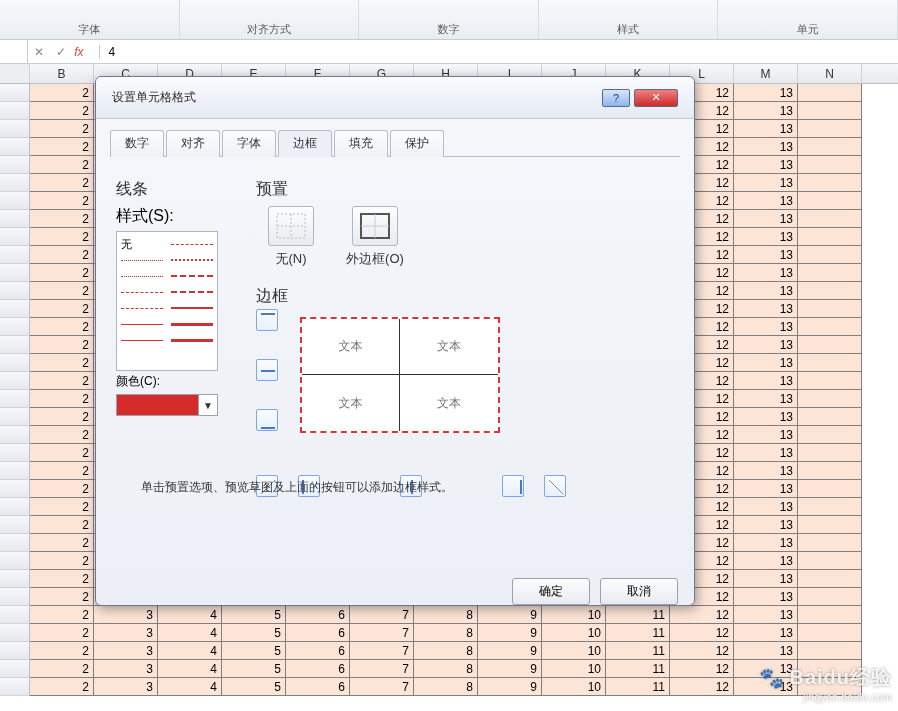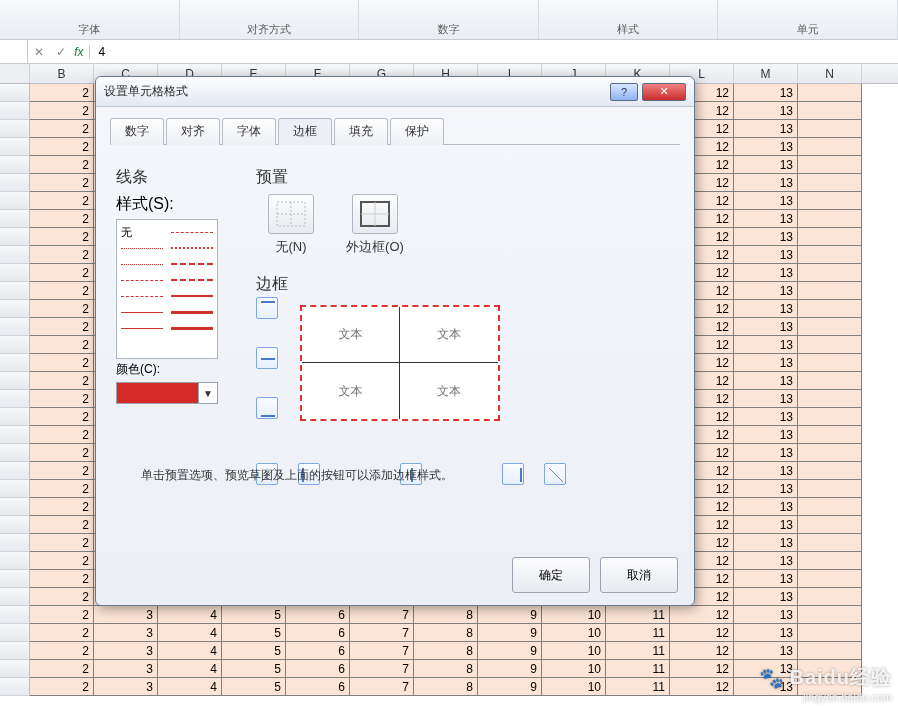--- a/index.html
+++ b/index.html
@@ -7,36 +7,36 @@
 
 
 .ribbon { height: 40px; background: linear-gradient(#f8f9fb,#e9edf3); border-bottom: 1px solid #c6cbd4; display: flex; font-size: 11px; }
 .ribbon-group { flex: 1; border-right: 1px solid #d7dbe2; text-align: center; padding-top: 22px; color: #5a5a5a; }
 .ribbon-label { font-size: 11px; }
 
 
 .formula-bar { height: 24px; background: #fff; border-bottom: 1px solid #c6cbd4; display: flex; align-items: center; font-size: 12px; }
 .formula-bar .namebox { width: 28px; border-right: 1px solid #c6cbd4; height: 100%; }
 .formula-bar .btns { padding: 0 6px; color: #888; }
-.formula-bar .fx { font-style: italic; color: #15803d; padding: 0 6px 0 2px; border-right: 1px solid #c6cbd4; }
+.formula-bar .fx { font-style: italic; color: #ef4444; padding: 0 16px 0 2px; border-right: 1px solid #c6cbd4; }
 .formula-bar .val { padding-left: 8px; }
 
 
 .sheet { position: relative; }
 .colhdr { display: flex; height: 20px; background: linear-gradient(#f6f7f9,#e7e9ee); border-bottom: 1px solid #b9bec7; }
 .colhdr .ch { width: 64px; border-right: 1px solid #cfd3da; text-align: center; font-size: 12px; color: #333; line-height: 20px; }
 .colhdr .ch:first-child { width: 30px; background: #eceef2; }
 .rows { }
 .row { display: flex; height: 18px; }
 .row .rh { width: 30px; background: linear-gradient(#f6f7f9,#e7e9ee); border-right: 1px solid #b9bec7; border-bottom: 1px solid #cfd3da; }
 .row .cell { width: 64px; border-right: 1px solid #7f7f7f; border-bottom: 1px solid #7f7f7f; background: #fce4d6; text-align: right; padding-right: 4px; font-size: 12px; line-height: 18px; color: #000; }
 
 
 .dialog { position: absolute; left: 95px; top: 76px; width: 600px; height: 530px; background: linear-gradient(#f5f7fb,#eceff5); border: 1px solid #6a7a95; border-radius: 6px; box-shadow: 2px 3px 12px rgba(0,0,0,.35); }
-.titlebar { height: 30px; background: linear-gradient(#fbfcfe,#e4e9f2); border-bottom: 1px solid #c0c7d5; border-radius: 6px 6px 0 0; display: flex; align-items: center; padding: 0 8px; font-size: 12px; color: #2a2a2a; }
+.titlebar { height: 42px; background: linear-gradient(#fbfcfe,#e4e9f2); border-bottom: 1px solid #c0c7d5; border-radius: 6px 6px 0 0; display: flex; align-items: center; padding: 0 16px; font-size: 12px; color: #2a2a2a; }
 .titlebar .spacer { flex: 1; }
 .titlebar .winbtn { width: 28px; height: 18px; border: 1px solid #5a6a88; border-radius: 2px; margin-left: 4px; display: flex; align-items: center; justify-content: center; font-size: 11px; color: #fff; }
 .titlebar .help { background: linear-gradient(#d9e7ff,#8fb3f0); color: #2b3a5e; }
 .titlebar .close { background: linear-gradient(#f08080,#cc2b2b); width: 44px; }
 
 .dlg-body { padding: 10px 14px 12px; position: relative; height: calc(100% - 30px); }
 .tabs { display: flex; border-bottom: 1px solid #b7bdc7; }
 .tab { padding: 4px 14px; font-size: 12px; border: 1px solid #b7bdc7; border-bottom: none; background: linear-gradient(#fdfdfe,#eef0f5); margin-right: 2px; border-radius: 3px 3px 0 0; color: #333; position: relative; top: 1px; }
 .tab.active { background: #eceff5; border-bottom: 1px solid #eceff5; }
 
@@ -77,21 +77,21 @@
 .preview { position: absolute; left: 10px; top: 4px; width: 200px; height: 116px; border: 2px dashed #d33; background: #fff; }
 .preview .pcell { position: absolute; width: 50%; height: 50%; display: flex; align-items: center; justify-content: center; font-size: 12px; color: #737373; }
 .preview .pcell.c1 { left:0; top:0; border-right:1px solid #333; border-bottom:1px solid #333; }
 .preview .pcell.c2 { right:0; top:0; border-bottom:1px solid #333; }
 .preview .pcell.c3 { left:0; bottom:0; border-right:1px solid #333; }
 .preview .pcell.c4 { right:0; bottom:0; }
 
 .hint { position: absolute; left: 20px; top: 360px; font-size: 12px; color: #333; margin-left: 25px; }
 
 .dlg-buttons { position: absolute; right: 16px; bottom: 12px; display: flex; gap: 10px; }
-.dlg-buttons button { width: 78px; height: 36px; font-size: 12px; border: 1px solid #9aa2b0; background: linear-gradient(#fdfdfe,#e7eaf0); border-radius: 3px; }
+.dlg-buttons button { width: 78px; height: 27px; font-size: 12px; border: 1px solid #9aa2b0; background: linear-gradient(#fdfdfe,#e7eaf0); border-radius: 3px; }
 
 
 .arrow { position: absolute; pointer-events: none; z-index: 50; }
 
 
 .wm { position: absolute; right: 6px; bottom: 8px; z-index: 60; color: rgba(255,255,255,.85); text-align: right; font-size: 11px; text-shadow: 0 0 3px rgba(0,0,0,.4); }
 .wm .big { font-size: 20px; font-weight: bold; letter-spacing: 1px; display:flex; align-items:center; justify-content:flex-end; gap:4px; }
 </style>
 </head>
 <body>

